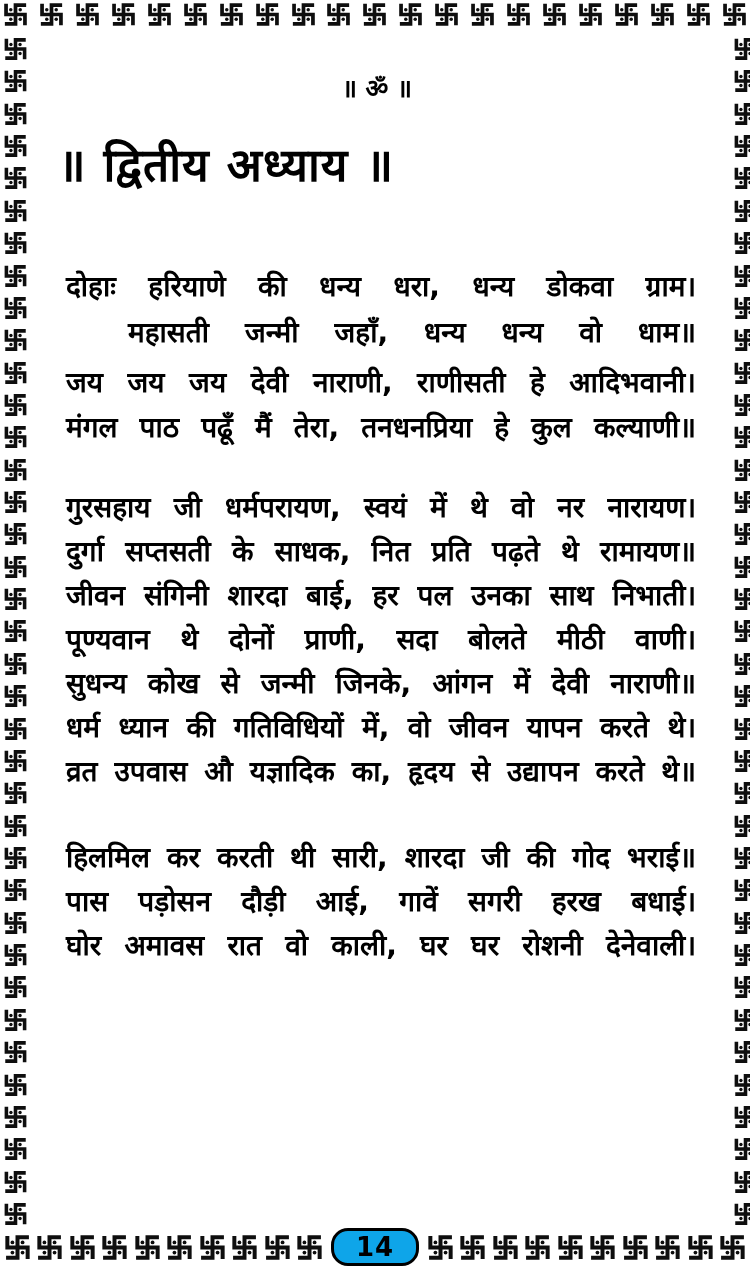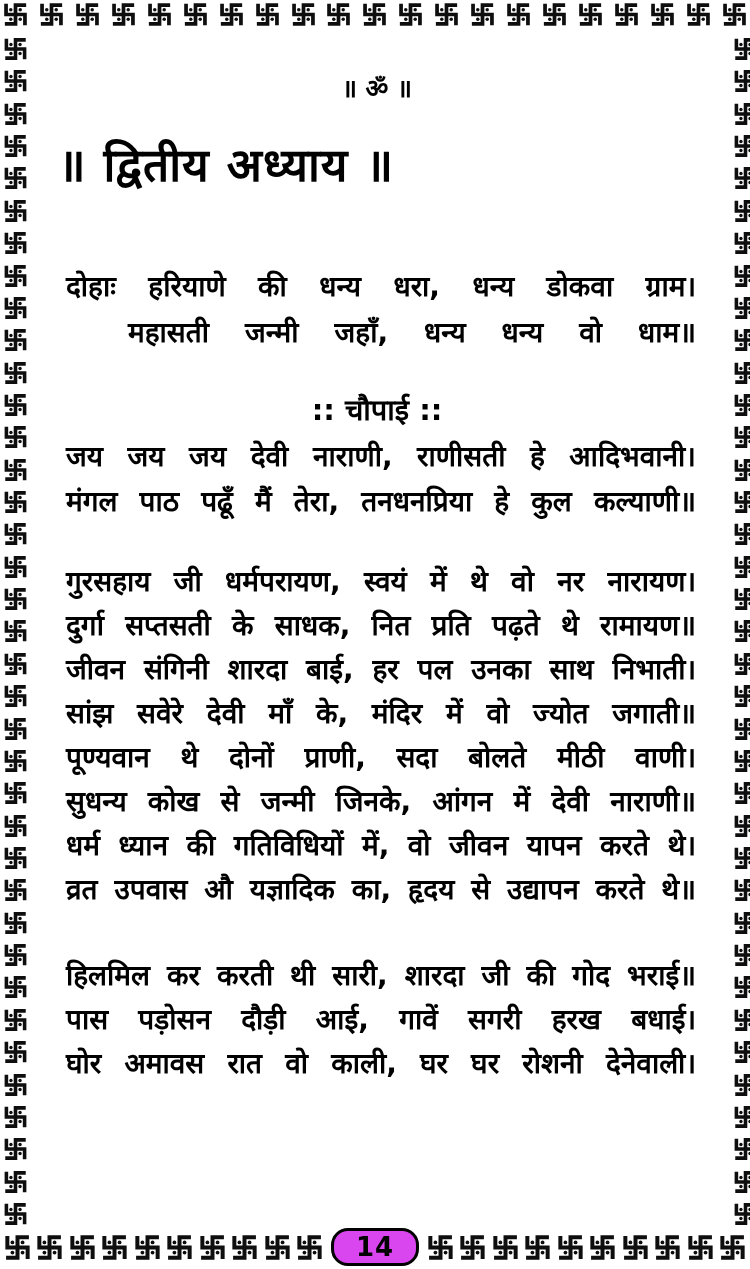--- a/index.html
+++ b/index.html
@@ -38,21 +38,21 @@
   .border-right { right: 0; align-items: flex-end; }
   .border-right .sw { transform: translateX(9px); }
   .border-side .sw { width: 27px; height: 26px; }
   
   .page-num-box {
     flex: 0 0 auto;
     min-width: 82px; height: 32px;
     margin: 0 4px;
     border: 3px solid #000;
     border-radius: 17px;
-    background: #d946ef;
+    background: #0ea5e9;
     display: flex; align-items: center; justify-content: center;
     font-size: 26px; font-weight: bold;
     letter-spacing: 1px;
   }
   
   .content {
     position: absolute; top: 36px; left: 58px; right: 54px;
     font-weight: bold;
   }
   .om-line {
@@ -398,32 +398,30 @@
 
   <div class="content">
     <div class="om-line">॥ ॐ ॥</div>
     <div class="chapter-title">॥ द्वितीय अध्याय ॥</div>
 
     <div class="doha">
       <div class="jline">दोहाः हरियाणे की धन्य धरा, धन्य डोकवा ग्राम।</div>
       <div class="jline indent">महासती जन्मी जहाँ, धन्य धन्य वो धाम॥</div>
     </div>
 
-    <div class="chaupai-heading">:: चौपाई ::</div>
 
     <div class="chaupai">
       <div class="jline">जय जय जय देवी नाराणी, राणीसती हे आदिभवानी।</div>
       <div class="jline">मंगल पाठ पढूँ मैं तेरा, तनधनप्रिया हे कुल कल्याणी॥</div>
     </div>
 
     <div class="verse-block-1">
       <div class="jline">गुरसहाय जी धर्मपरायण, स्वयं में थे वो नर नारायण।</div>
       <div class="jline">दुर्गा सप्तसती के साधक, नित प्रति पढ़ते थे रामायण॥</div>
       <div class="jline">जीवन संगिनी शारदा बाई, हर पल उनका साथ निभाती।</div>
-      <div class="jline">सांझ सवेरे देवी माँ के, मंदिर में वो ज्योत जगाती॥</div>
       <div class="jline">पूण्यवान थे दोनों प्राणी, सदा बोलते मीठी वाणी।</div>
       <div class="jline">सुधन्य कोख से जन्मी जिनके, आंगन में देवी नाराणी॥</div>
       <div class="jline">धर्म ध्यान की गतिविधियों में, वो जीवन यापन करते थे।</div>
       <div class="jline">व्रत उपवास औ यज्ञादिक का, हृदय से उद्यापन करते थे॥</div>
     </div>
 
 
     <div class="verse-block-2">
       <div class="jline">हिलमिल कर करती थी सारी, शारदा जी की गोद भराई॥</div>
       <div class="jline">पास पड़ोसन दौड़ी आई, गावें सगरी हरख बधाई।</div>

